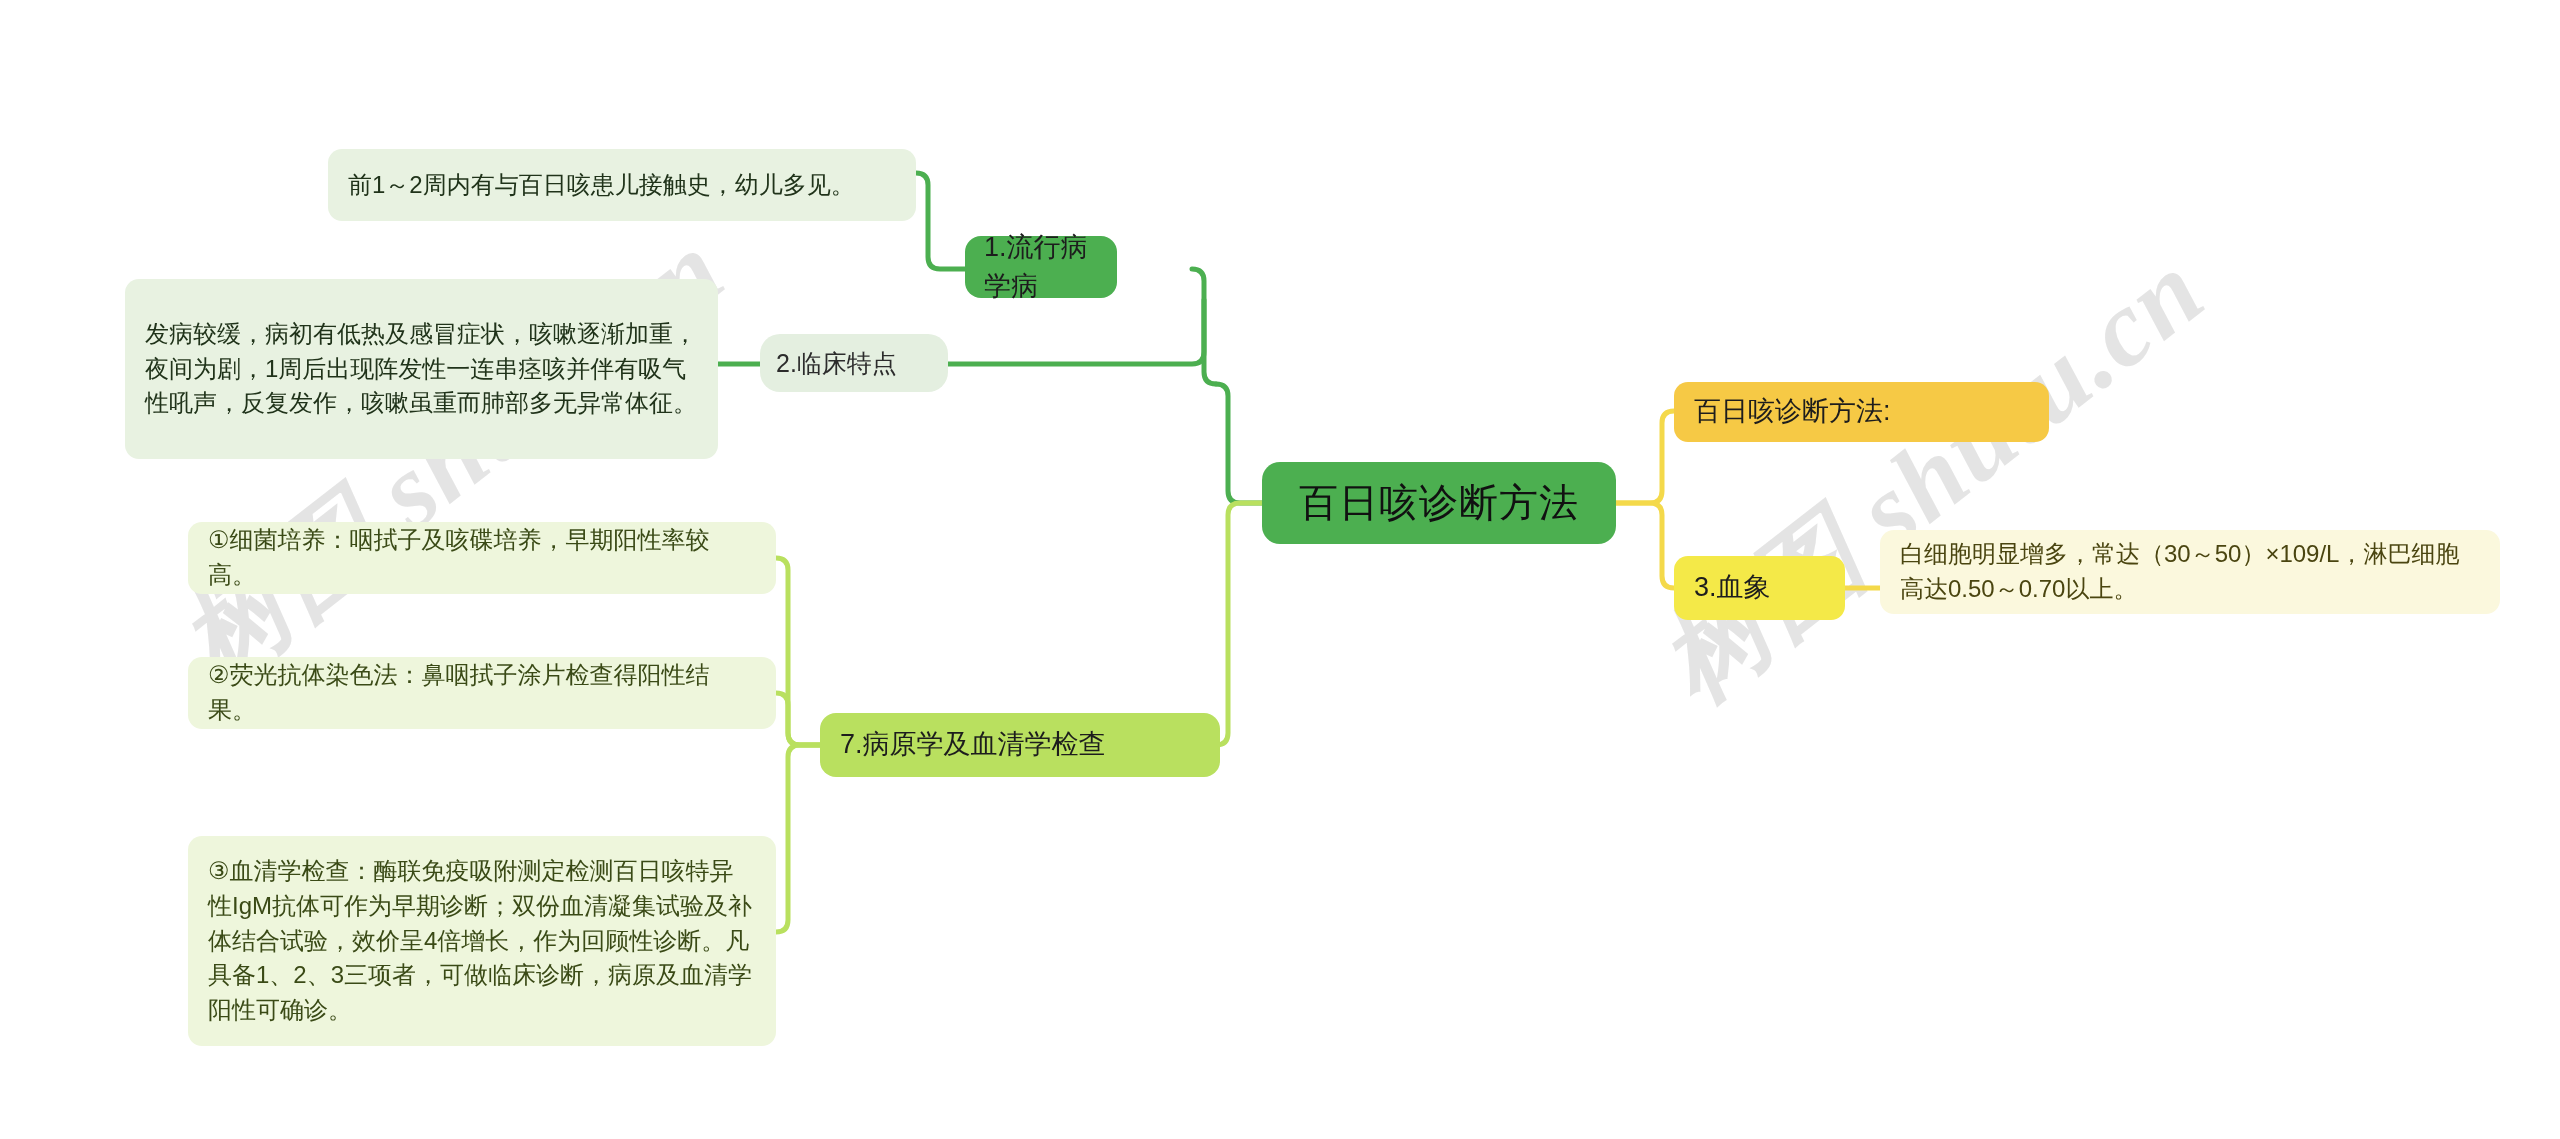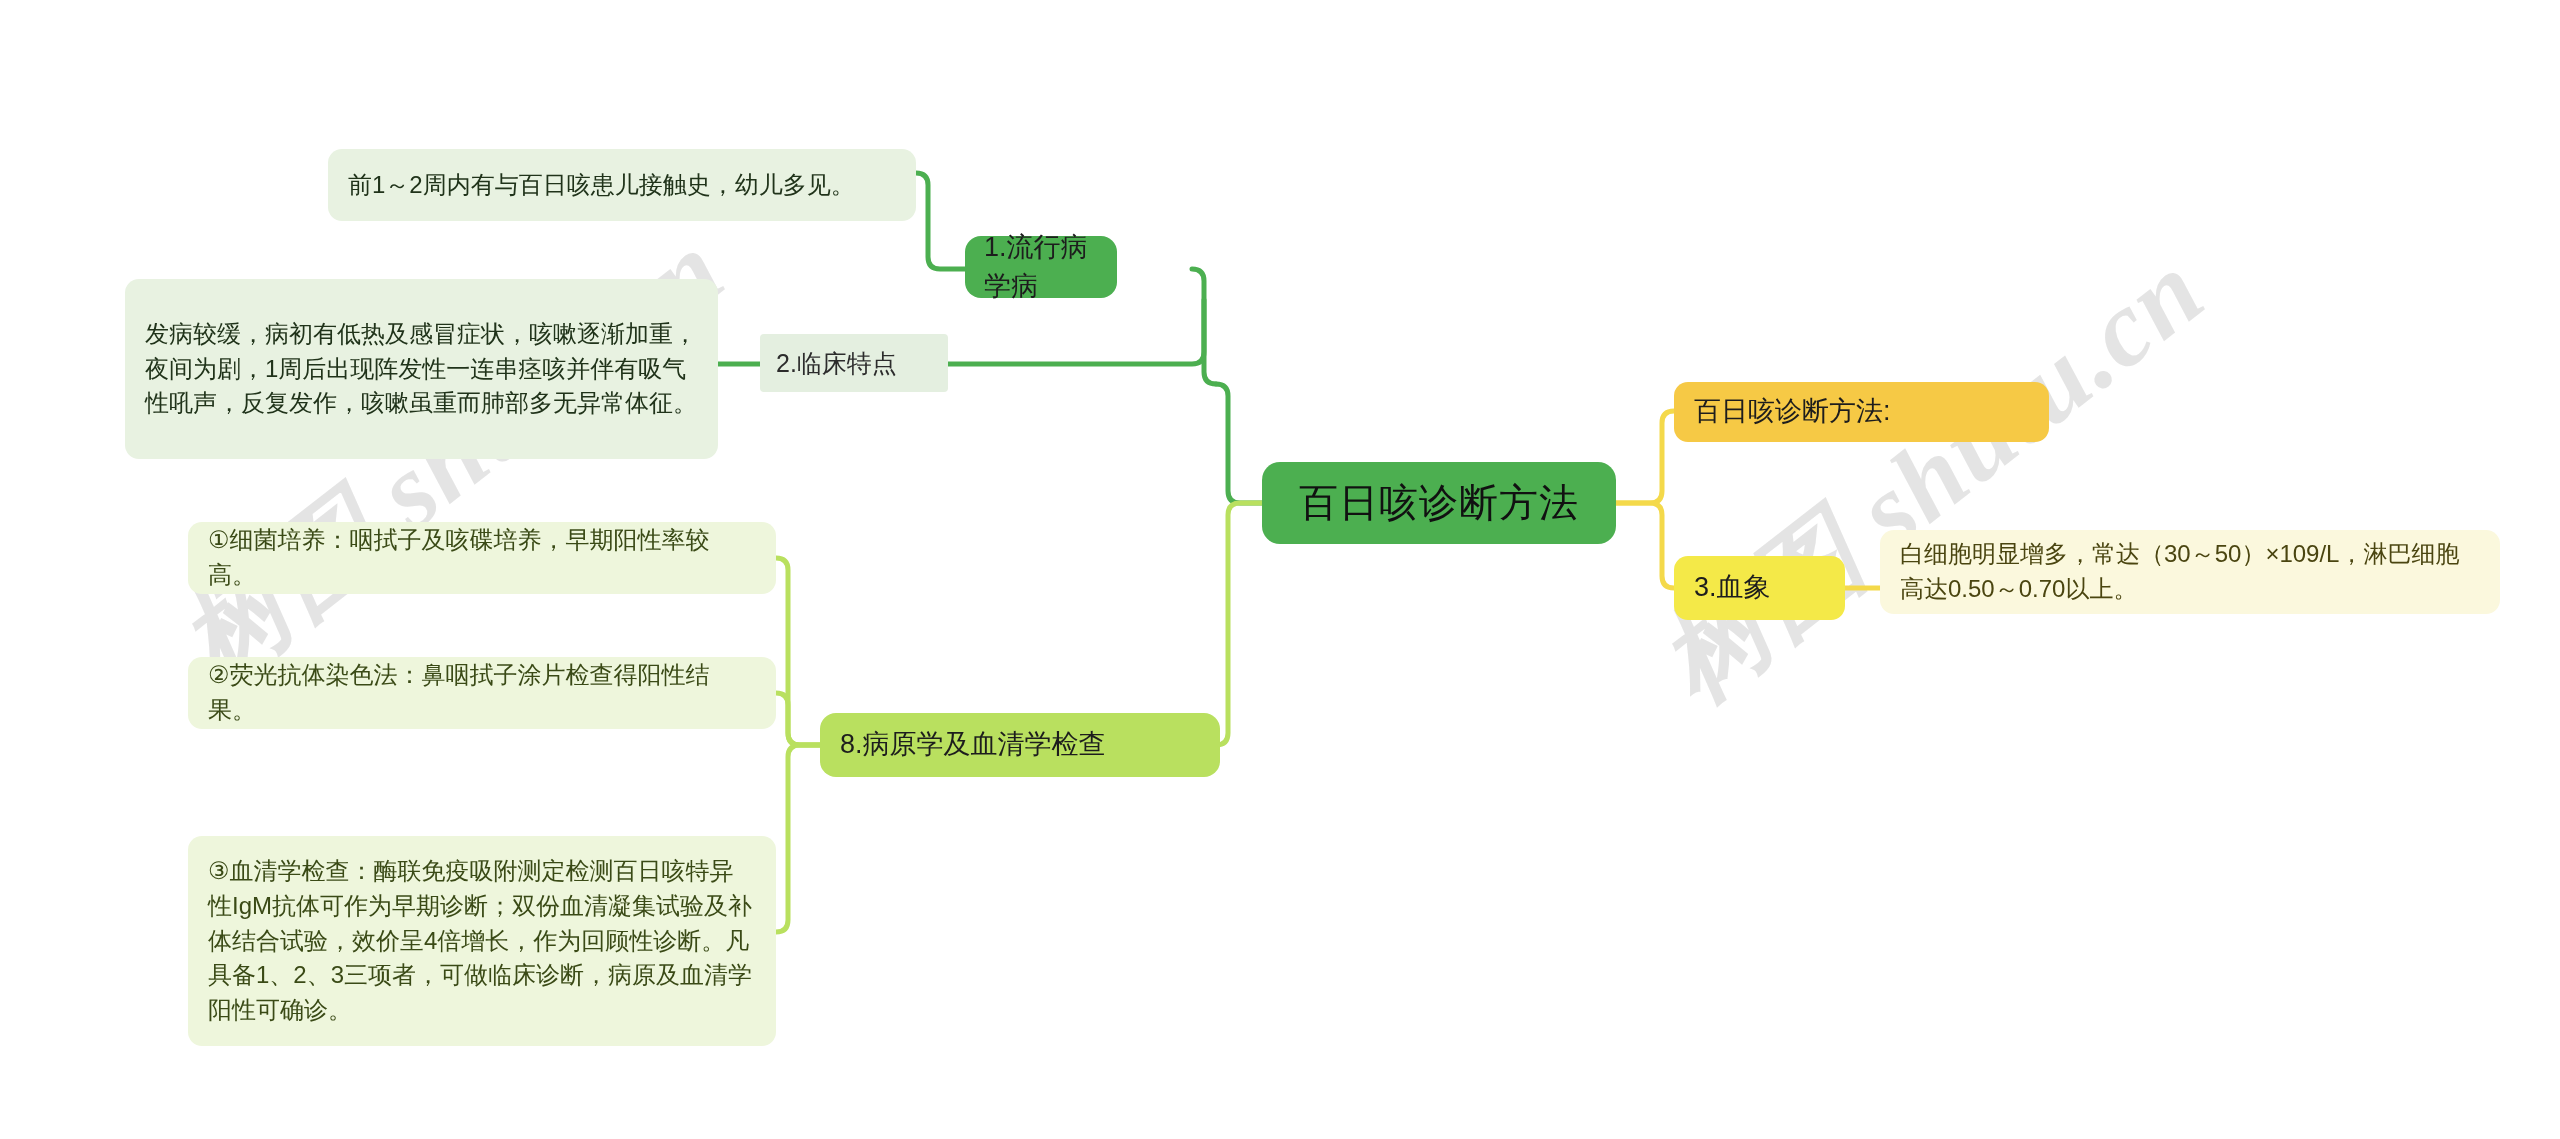--- a/index.html
+++ b/index.html
@@ -60,21 +60,21 @@
     justify-content:flex-start;
     font-size:27px;
     padding:0 19px;
     border-radius:16px;
   }
   
   .branch-pale{
     background:#e4efe0;
     font-size:25px;
     padding:0 16px;
-    border-radius:4px;
+    border-radius:20px;
     color:#2c2c2c;
   }
   
   .branch-lime{
     background:#b9e05f;
     font-size:27px;
     padding:0 20px;
     border-radius:16px;
   }
   
@@ -171,21 +171,21 @@
 
   <div class="node branch-pale" style="left:760px;top:334px;width:188px;height:58px;">
     <span class="txt">2.临床特点</span>
   </div>
 
   <div class="node leaf-green" style="left:125px;top:279px;width:593px;height:180px;">
     <span class="txt">发病较缓，病初有低热及感冒症状，咳嗽逐渐加重，夜间为剧，1周后出现阵发性一连串痉咳并伴有吸气性吼声，反复发作，咳嗽虽重而肺部多无异常体征。</span>
   </div>
 
   <div class="node branch-lime" style="left:820px;top:713px;width:400px;height:64px;">
-    <span class="txt">8.病原学及血清学检查</span>
+    <span class="txt">7.病原学及血清学检查</span>
   </div>
 
   <div class="node leaf-lime" style="left:188px;top:657px;width:588px;height:72px;">
     <span class="txt">②荧光抗体染色法：鼻咽拭子涂片检查得阳性结果。</span>
   </div>
 
   <div class="node leaf-lime" style="left:188px;top:522px;width:588px;height:72px;">
     <span class="txt">①细菌培养：咽拭子及咳碟培养，早期阳性率较高。</span>
   </div>
 

